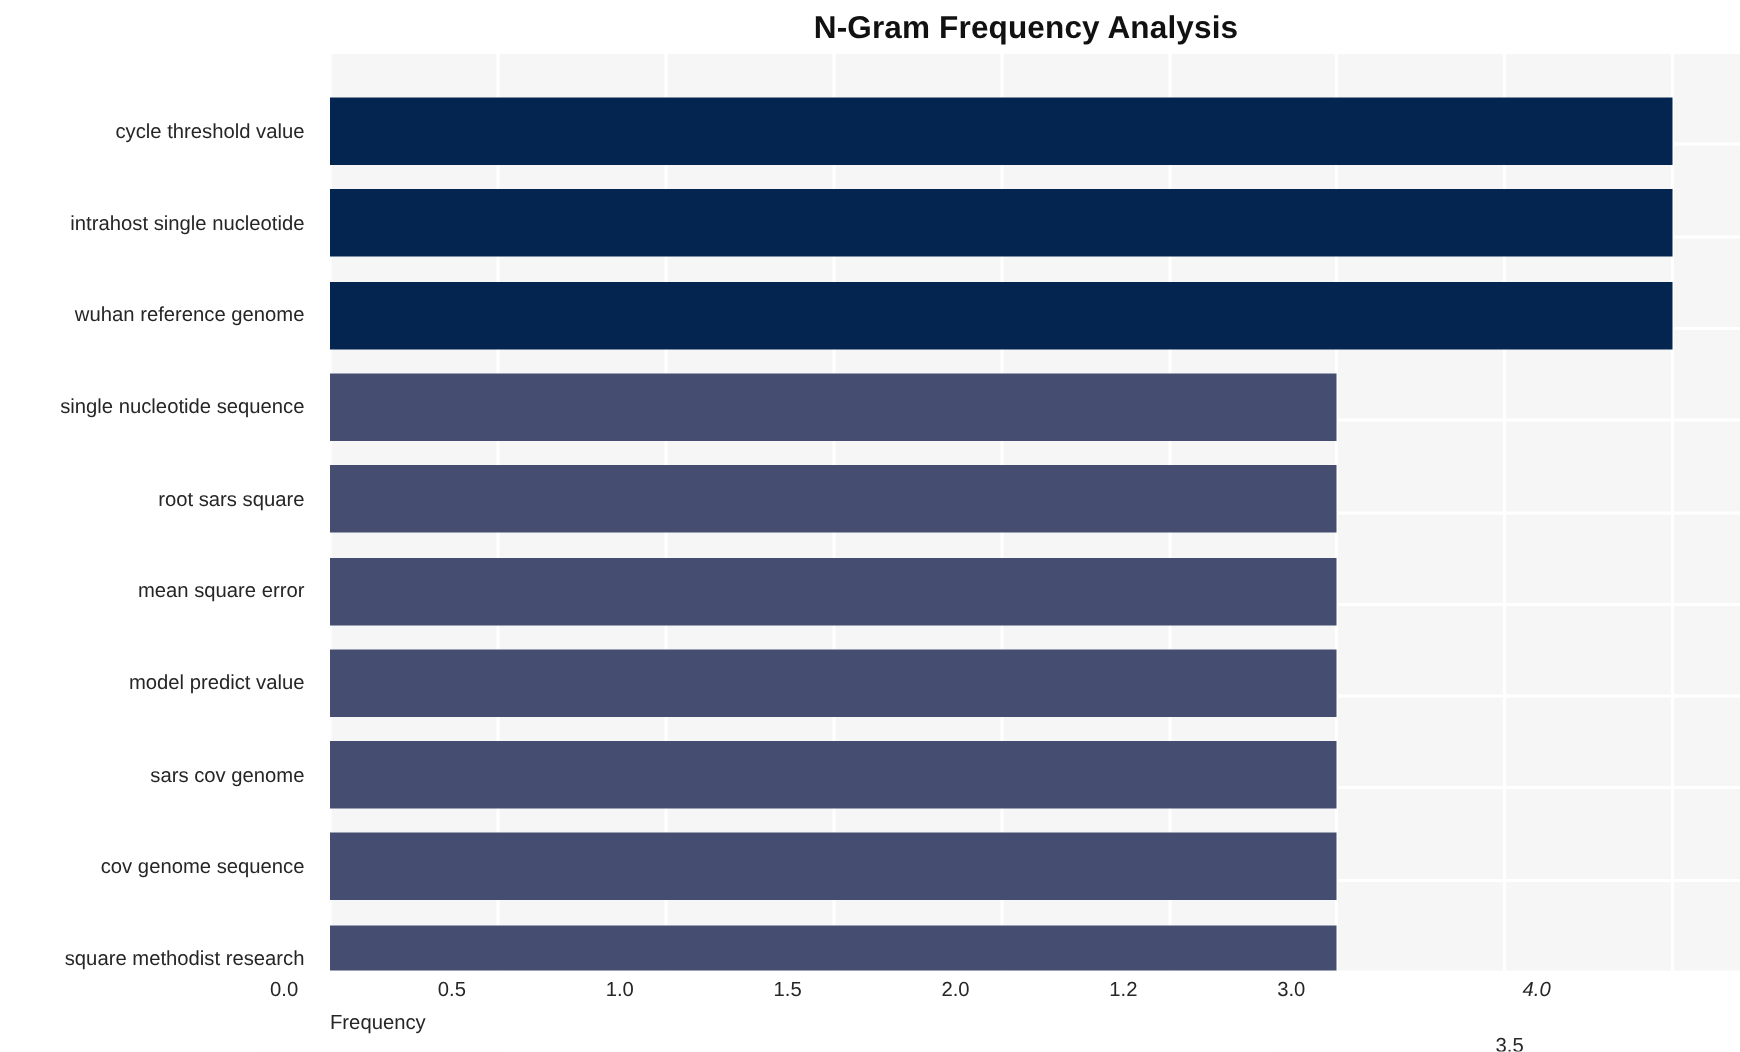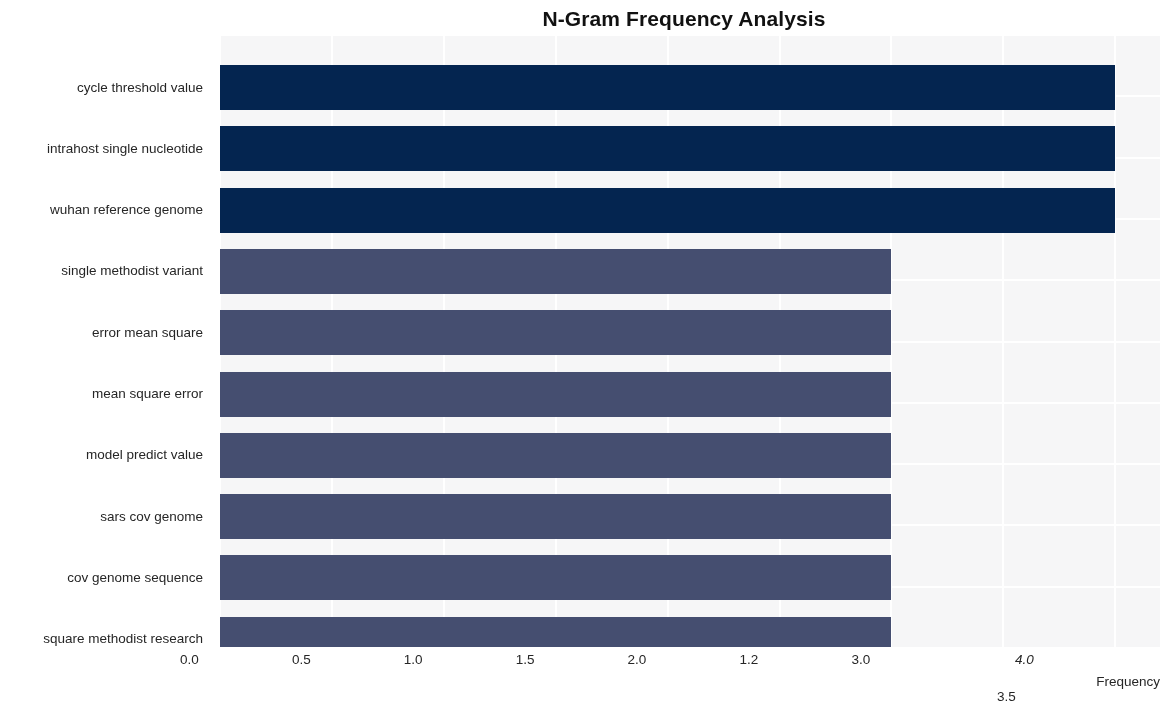--- a/index.html
+++ b/index.html
@@ -93,21 +93,21 @@
     line-height: 18px;
     white-space: nowrap;
   }
 
   
   #xlabel {
     position: absolute;
     left: 220px;
     top: 674px;
     width: 940px;
-    text-align: right;
+    text-align: left;
     font-size: 13.5px;
     color: #262626;
     white-space: nowrap;
   }
 </style>
 </head>
 <body>
 
 <div id="figure">
 
@@ -146,22 +146,22 @@
         <div class="bar" title="sars cov genome: 3" style="top: 460px; width: 671.429px; background: rgb(69, 78, 112);"></div>
         <div class="bar" title="cov genome sequence: 3" style="top: 521px; width: 671.429px; background: rgb(69, 78, 112);"></div>
         <div class="bar" title="houston methodist research: 3" style="top: 583px; width: 671.429px; background: rgb(69, 78, 112);"></div>
       </div>
   </div>
 
   <div id="yticks">
       <div class="ytick" style="top: 78.5px;">cycle threshold value</div>
       <div class="ytick" style="top: 139.8px;">intrahost single nucleotide</div>
       <div class="ytick" style="top: 201.1px;">wuhan reference genome</div>
-      <div class="ytick" style="top: 262.4px;">single methodist variant</div>
-      <div class="ytick" style="top: 323.7px;">error mean square</div>
+      <div class="ytick" style="top: 262.4px;">single nucleotide sequence</div>
+      <div class="ytick" style="top: 323.7px;">root sars square</div>
       <div class="ytick" style="top: 385px;">mean square error</div>
       <div class="ytick" style="top: 446.3px;">model predict value</div>
       <div class="ytick" style="top: 507.6px; margin-left: 45px;">sars cov genome</div>
       <div class="ytick" style="top: 568.9px;">cov genome sequence</div>
       <div class="ytick" style="top: 630.2px;">square methodist research</div>
     </div>
   <div id="xticks">
       <div class="xtick" style="left: 220px;">0.0</div>
       <div class="xtick" style="left: 331.905px;">0.5</div>
       <div class="xtick" style="left: 443.81px;">1.0</div>

